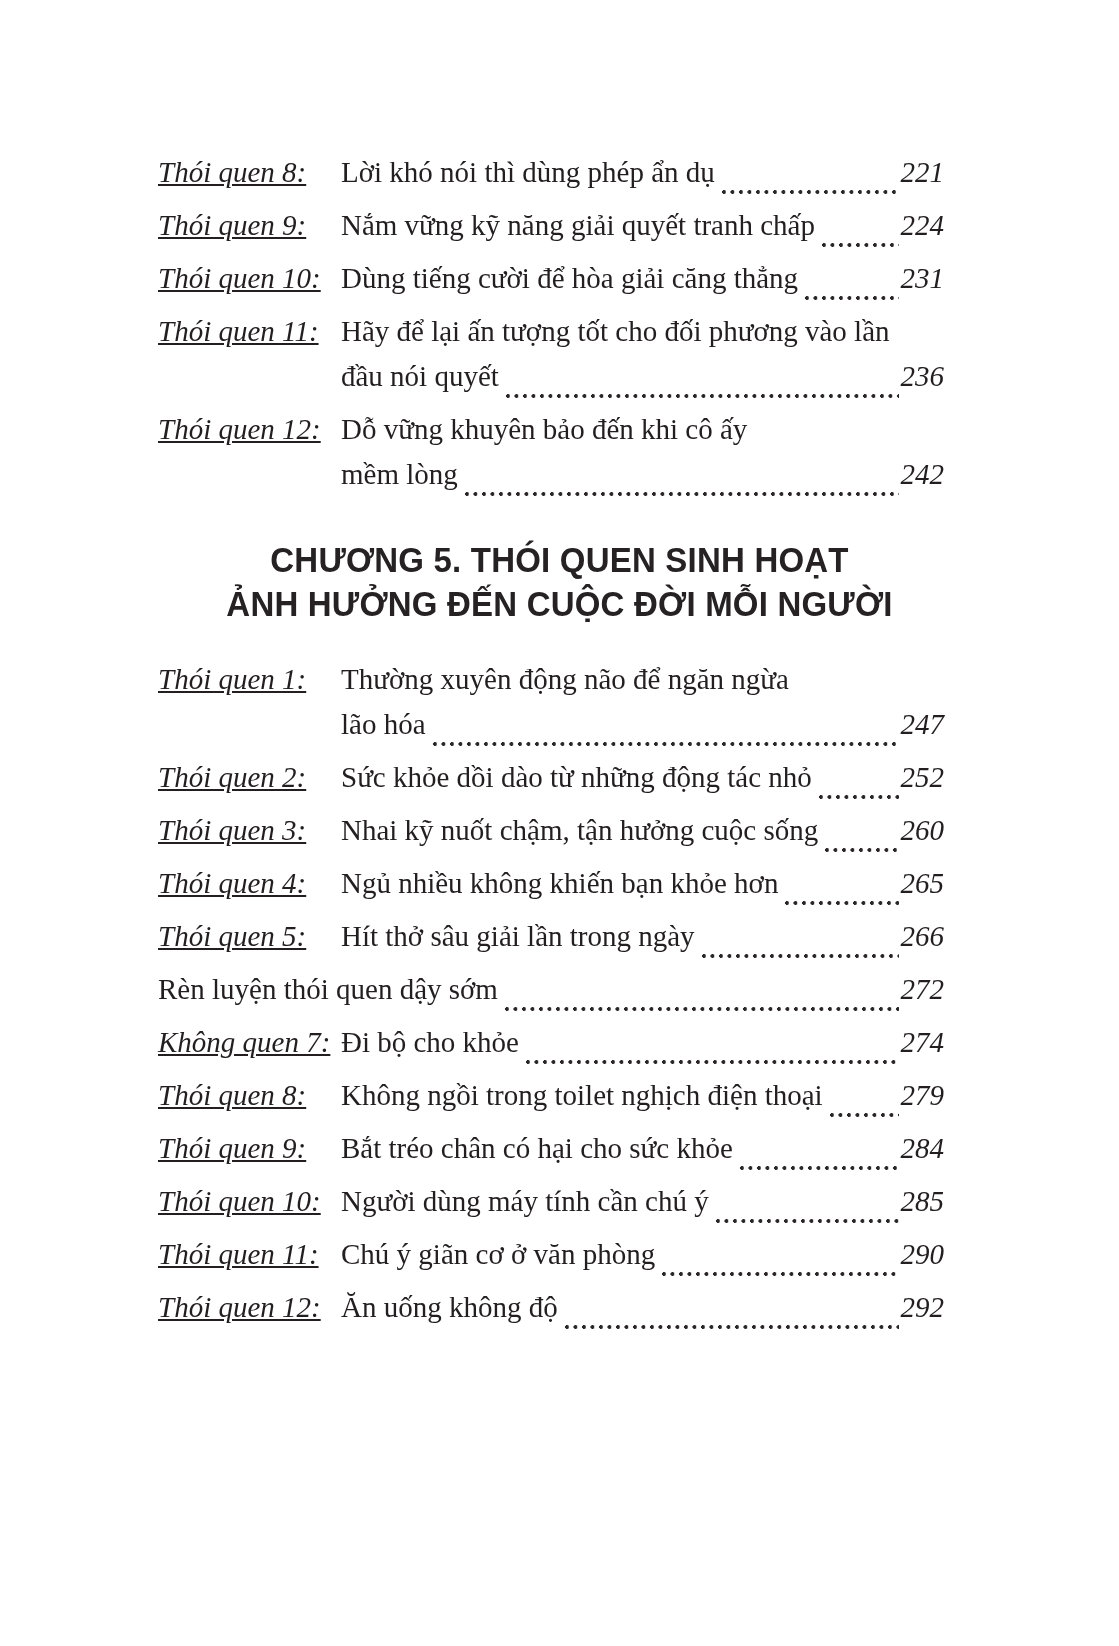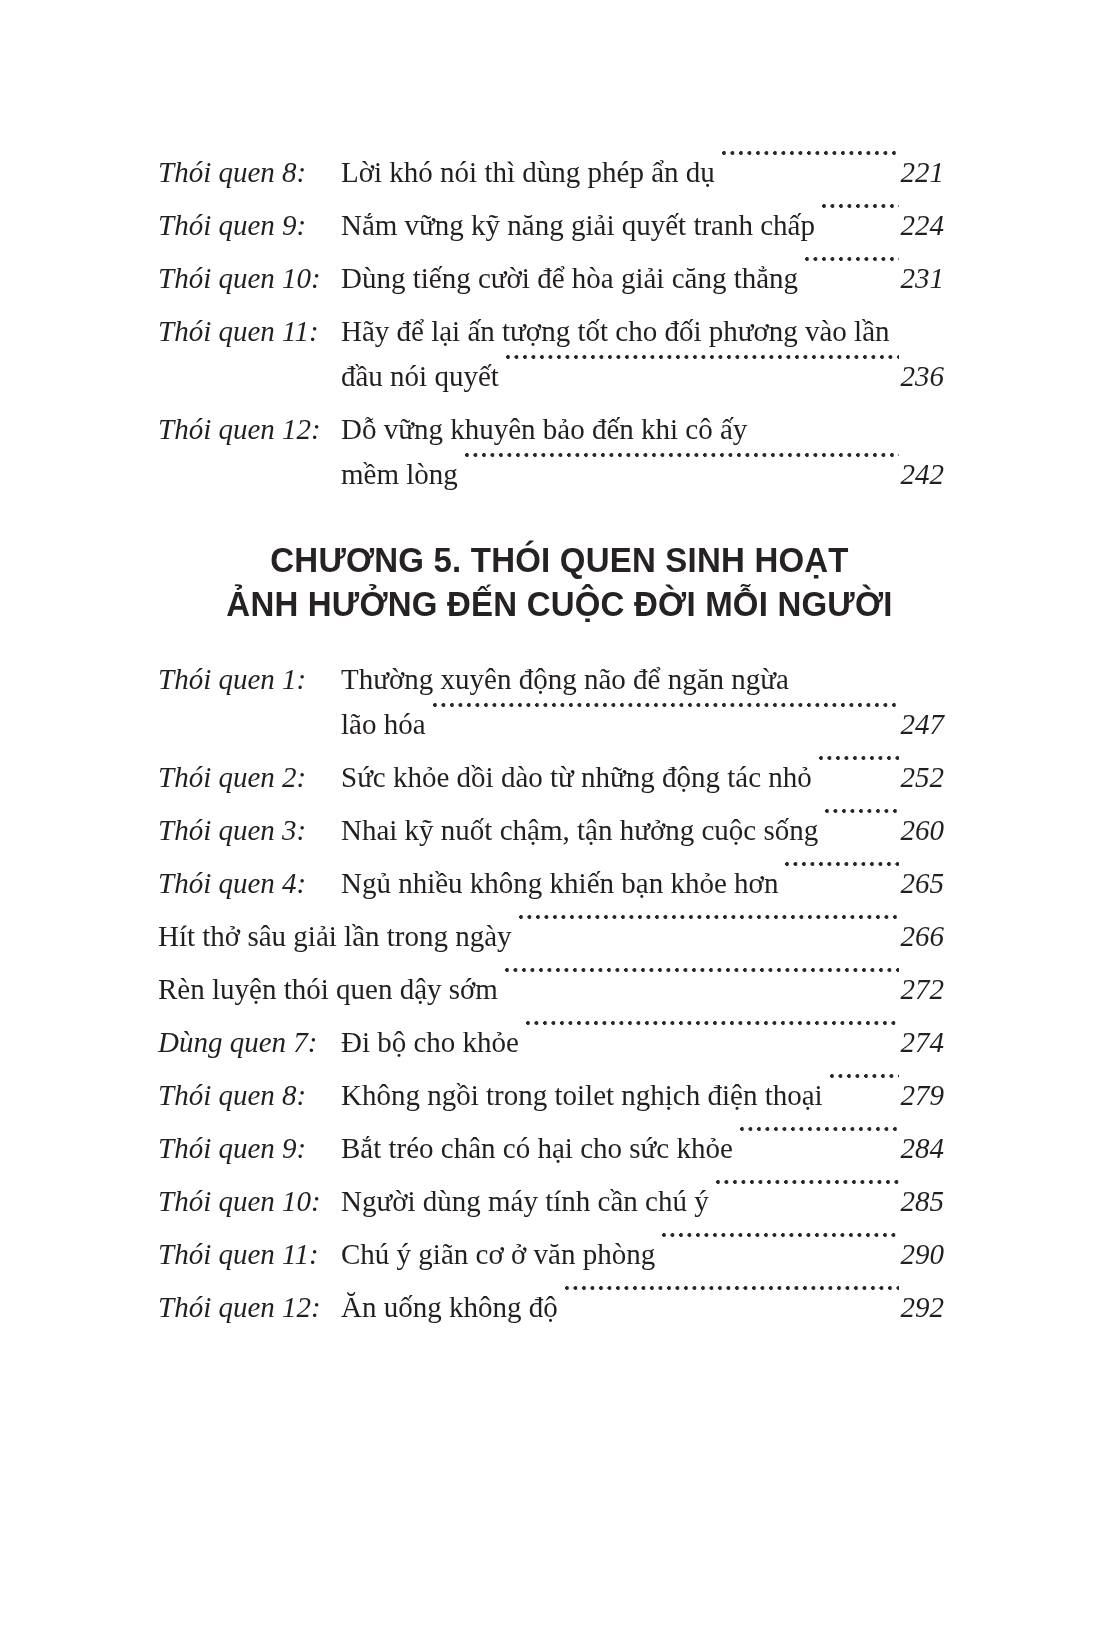--- a/index.html
+++ b/index.html
@@ -26,28 +26,29 @@
     display: flex;
     margin-bottom: 8px;
     font-size: 29px;
     line-height: 45px;
   }
   .entry-label {
     flex: 0 0 183px;
     width: 183px;
     font-style: italic;
     white-space: nowrap;
+    text-decoration: underline;
   }
   .entry-content {
     flex: 1 1 auto;
     min-width: 0;
   }
   .toc-line {
     display: flex;
-    align-items: flex-start;
+    align-items: flex-end;
   }
   .entry-title {
     white-space: nowrap;
   }
   .dot-leader {
     flex: 1 1 12px;
     min-width: 12px;
     height: 6px;
     margin: 0 2px 0 6px;
     background-image: radial-gradient(circle at 3px 3px, #2a2627 1.7px, transparent 2.2px);
@@ -187,41 +188,42 @@
     <div class="entry-content">
       <div class="toc-line">
         <span class="entry-title">Ngủ nhiều không khiến bạn khỏe hơn</span>
         <span class="dot-leader"></span>
         <span class="page-num">265</span>
       </div>
     </div>
   </div>
 
   <div class="entry">
+    <div class="entry-label">Thói quen 5:</div>
     <div class="entry-content">
       <div class="toc-line">
         <span class="entry-title">Hít thở sâu giải lần trong ngày</span>
         <span class="dot-leader"></span>
         <span class="page-num">266</span>
       </div>
     </div>
   </div>
 
   <div class="entry">
     <div class="entry-content">
       <div class="toc-line">
         <span class="entry-title">Rèn luyện thói quen dậy sớm</span>
         <span class="dot-leader"></span>
         <span class="page-num">272</span>
       </div>
     </div>
   </div>
 
   <div class="entry">
-    <div class="entry-label">Dùng quen 7:</div>
+    <div class="entry-label">Không quen 7:</div>
     <div class="entry-content">
       <div class="toc-line">
         <span class="entry-title">Đi bộ cho khỏe</span>
         <span class="dot-leader"></span>
         <span class="page-num">274</span>
       </div>
     </div>
   </div>
 
   <div class="entry">

